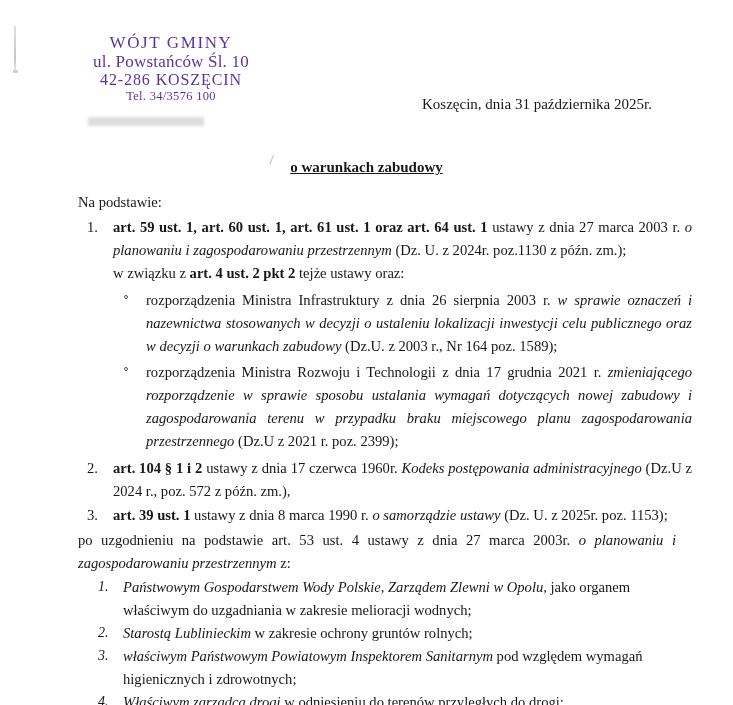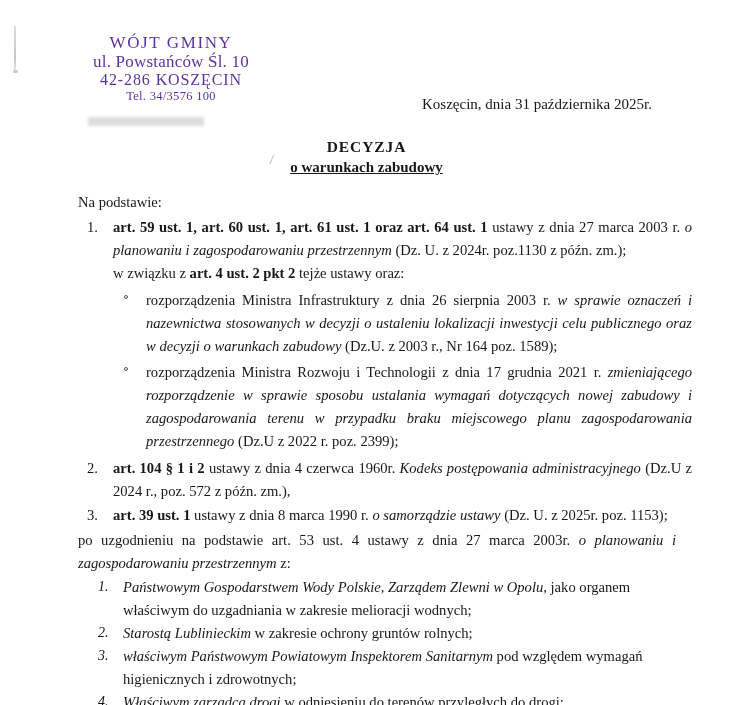--- a/index.html
+++ b/index.html
@@ -211,33 +211,32 @@
   <div class="stamp">
     <div class="s1">WÓJT GMINY</div>
     <div class="s2">ul. Powstańców Śl. 10</div>
     <div class="s3">42-286 KOSZĘCIN</div>
     <div class="s4">Tel. 34/3576 100</div>
   </div>
 
   <div class="redaction"></div>
 
   <div class="date-line">Koszęcin, dnia 31 października 2025r.</div>
-  <div class="title">DECYZJA</div>
   <div class="stray-mark"></div>
   <div class="subtitle">o warunkach zabudowy</div>
 
   <div class="doc-body">
     <p class="lead-in">Na podstawie:</p>
 
     <ol class="lvl1" id="legal-basis-list">
         <li><span class="mark">1.</span><span><b>art. 59 ust. 1, art. 60 ust. 1, art. 61 ust. 1 oraz art. 64 ust. 1</b><span> ustawy z dnia 27 marca 2003 r. </span><i>o planowaniu i zagospodarowaniu przestrzennym</i><span> (Dz. U. z 2024r. poz.1130 z późn. zm.);</span></span><div class="note-line"><span>w związku z </span><b>art. 4 ust. 2 pkt 2</b><span> tejże ustawy oraz:</span></div><ul class="lvl2">
             <li><span class="dot"></span><span><span>rozporządzenia Ministra Infrastruktury z dnia 26 sierpnia 2003 r. </span><i>w sprawie oznaczeń i nazewnictwa stosowanych w decyzji o ustaleniu lokalizacji inwestycji celu publicznego oraz w decyzji o warunkach zabudowy</i><span> (Dz.U. z 2003 r., Nr 164 poz. 1589);</span></span></li>
-            <li><span class="dot"></span><span><span>rozporządzenia Ministra Rozwoju i Technologii z dnia 17 grudnia 2021 r. </span><i>zmieniającego rozporządzenie w sprawie sposobu ustalania wymagań dotyczących nowej zabudowy i zagospodarowania terenu w przypadku braku miejscowego planu zagospodarowania przestrzennego</i><span> (Dz.U z 2022 r. poz. 2399);</span></span></li>
+            <li><span class="dot"></span><span><span>rozporządzenia Ministra Rozwoju i Technologii z dnia 17 grudnia 2021 r. </span><i>zmieniającego rozporządzenie w sprawie sposobu ustalania wymagań dotyczących nowej zabudowy i zagospodarowania terenu w przypadku braku miejscowego planu zagospodarowania przestrzennego</i><span> (Dz.U z 2021 r. poz. 2399);</span></span></li>
           </ul></li>
-        <li><span class="mark">2.</span><span><b>art. 104 § 1 i 2</b><span> ustawy z dnia 4 czerwca 1960r. </span><i>Kodeks postępowania administracyjnego</i><span> (Dz.U z 2024 r., poz. 572 z późn. zm.),</span></span></li>
+        <li><span class="mark">2.</span><span><b>art. 104 § 1 i 2</b><span> ustawy z dnia 17 czerwca 1960r. </span><i>Kodeks postępowania administracyjnego</i><span> (Dz.U z 2024 r., poz. 572 z późn. zm.),</span></span></li>
         <li><span class="mark">3.</span><span><b>art. 39 ust. 1</b><span> ustawy z dnia 8 marca 1990 r. </span><i>o samorządzie ustawy</i><span> (Dz. U. z 2025r. poz. 1153);</span></span></li>
       </ol>
 
     <p class="para-after" id="agreement-intro"><span>po uzgodnieniu  na podstawie art. 53 ust. 4 ustawy z dnia 27 marca 2003r. </span><i>o planowaniu i zagospodarowaniu  przestrzennym</i><span> z:</span></p>
 
     <ol class="lvl-it" id="agreement-list">
         <li><span class="mark">1.</span><span><i>Państwowym Gospodarstwem  Wody Polskie, Zarządem Zlewni w Opolu,</i><span>  jako organem właściwym do uzgadniania w zakresie melioracji wodnych;</span></span></li>
         <li><span class="mark">2.</span><span><i>Starostą Lublinieckim</i><span> w zakresie ochrony gruntów rolnych;</span></span></li>
         <li><span class="mark">3.</span><span><i>właściwym Państwowym Powiatowym Inspektorem Sanitarnym</i><span>  pod względem wymagań higienicznych i zdrowotnych;</span></span></li>
         <li><span class="mark">4.</span><span><i>Właściwym zarządcą drogi</i><span>  w odniesieniu do terenów przyległych do drogi;</span></span></li>

